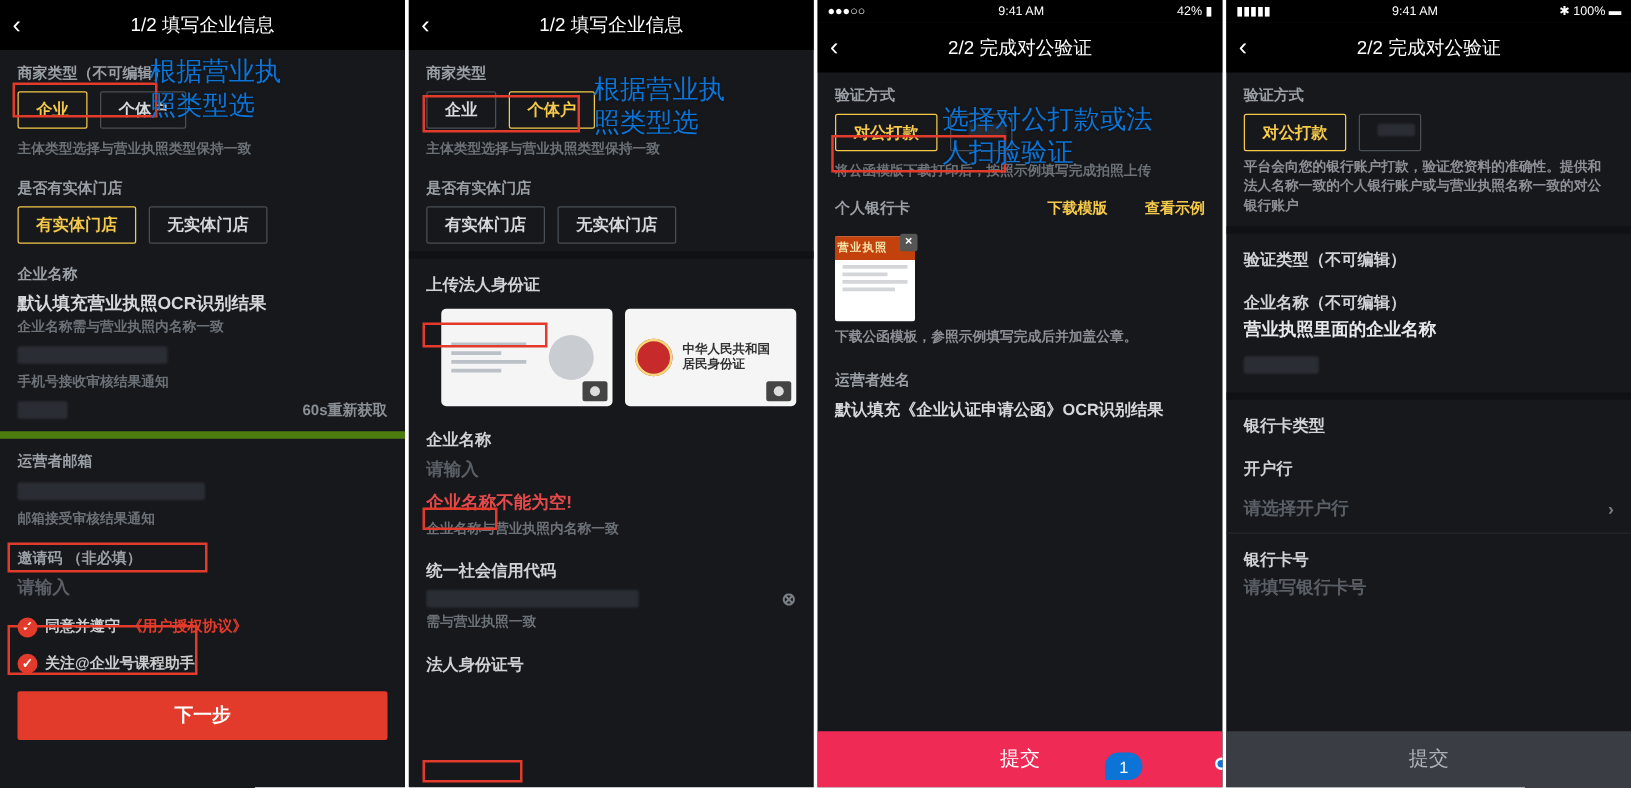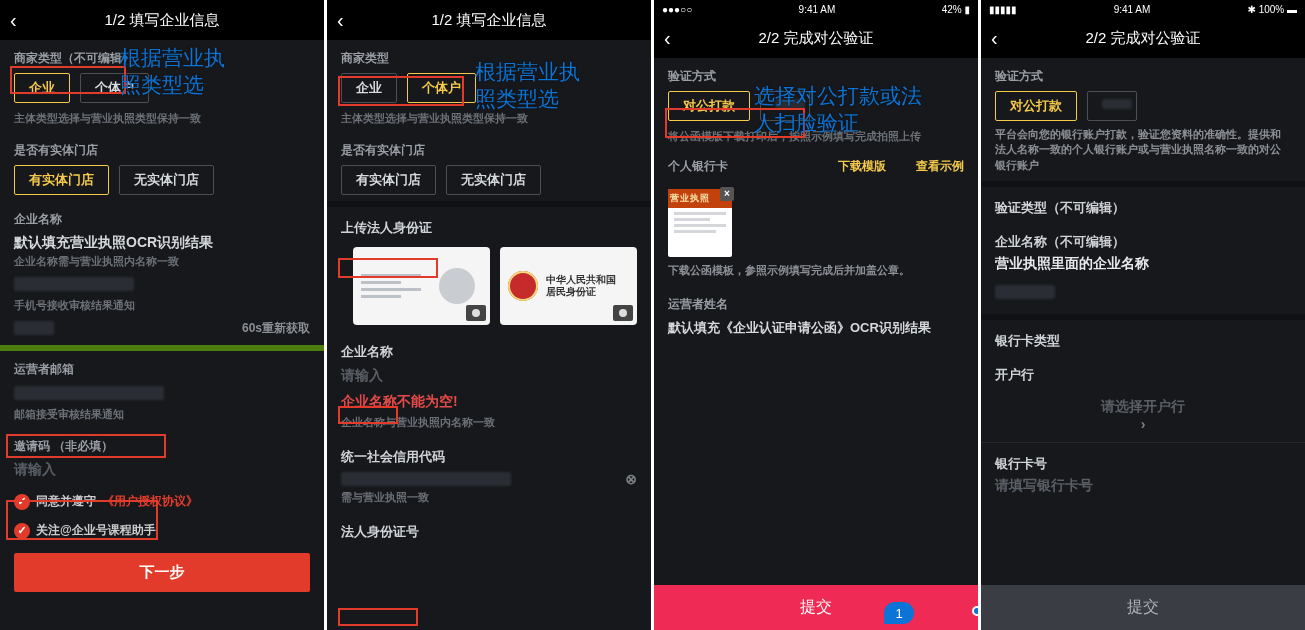--- a/index.html
+++ b/index.html
@@ -222,21 +222,20 @@
   }
   .row-links .left { color: #9a9fa6; }
   .row-links .right { color: #f5c94a; display: flex; gap: 30px; }
   .side-txt { color: #8c9096; font-size: 11px; padding: 0 14px 8px; line-height: 1.4; }
   .select-row {
     display: flex;
     justify-content: space-between;
     align-items: center;
     padding: 10px 14px;
     border-bottom: 1px solid #25272c;
-    flex-direction: column;
   }
   .select-row .chev { color: #7a7f85; font-size: 14px; }
   .avatar-silhouette {
     width: 36px; height: 36px; border-radius: 50%; background: #c9ccd0;
     position: relative;
   }
   .lines-stack {
     display:flex; flex-direction:column; gap:4px; padding-right:10px;
   }
   .lines-stack .ln { height:3px; background:#bcc1c7; width:60px; }

